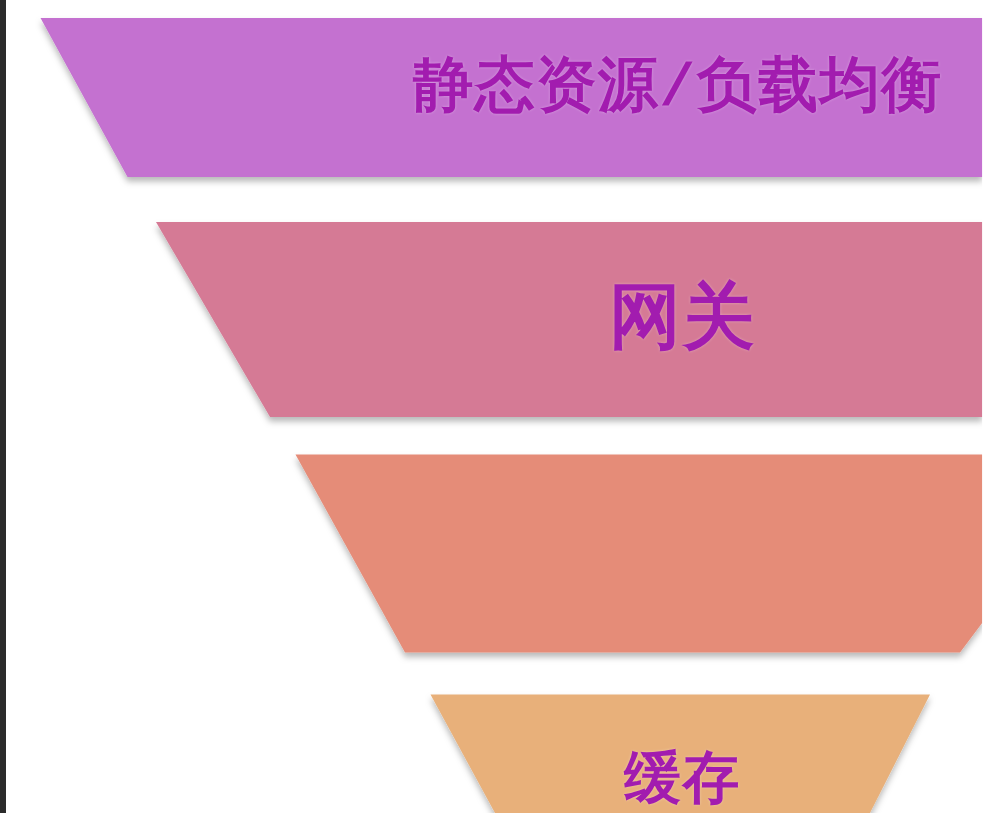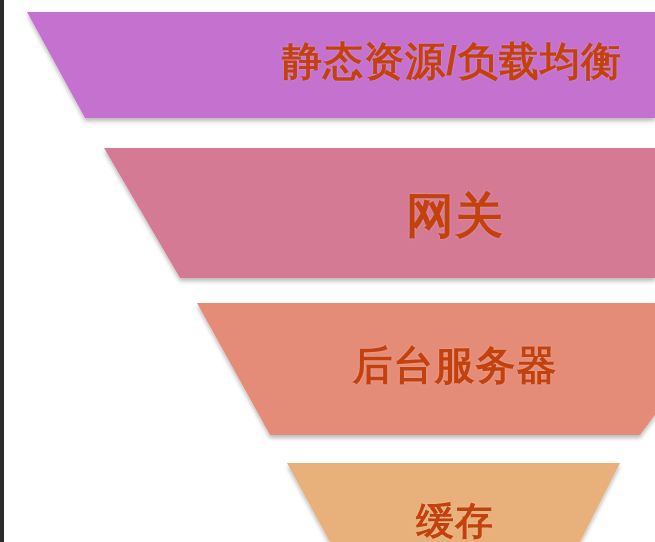--- a/index.html
+++ b/index.html
@@ -27,23 +27,23 @@
     }
     svg.funnel {
       position: absolute;
       left: 0;
       top: 0;
       width: 655px;
       height: 542px;
     }
     .layer-label {
       position: absolute;
-      font-family: Liberation Sans, sans-serif;
+      font-family: Liberation Mono, monospace;
       font-weight: bold;
-      color: #c2410c;
+      color: #a21caf;
       white-space: nowrap;
       transform: translateX(-50%);
       letter-spacing: 1px;
       text-shadow: 0 0 2px rgba(255,255,255,0.35);
     }
   </style>
 </head>
 <body>
 
 <div class="canvas">
@@ -56,15 +56,14 @@
       </filter>
     </defs>
     <polygon id="layer-0" filter="url(#shadow)" points="27,12 655,12 655,118 85,118" fill="#c471d0"></polygon>
     <polygon id="layer-1" filter="url(#shadow)" points="104,148 655,148 655,278 180,278" fill="#d57a95"></polygon>
     <polygon id="layer-2" filter="url(#shadow)" points="197,303 655,303 655,415 640,435 270,435" fill="#e58c78"></polygon>
     <polygon id="layer-3" filter="url(#shadow)" points="287,463 620,463 580,542 330,542" fill="#e8b07a"></polygon>
   </svg>
 
   <div class="layer-label" id="label-0" style="left: 452px; top: 38px; font-size: 40px; line-height: 1.15;">静态资源/负载均衡</div>
   <div class="layer-label" id="label-1" style="left: 455px; top: 188px; font-size: 48px; line-height: 1.15;">网关</div>
-  <div class="layer-label" id="label-2" style="left: 455px; top: 342px; font-size: 40px; line-height: 1.15;">后台服务器</div>
   <div class="layer-label" id="label-3" style="left: 455px; top: 500px; font-size: 38px; line-height: 1.15;">缓存</div>
 </div>
 
 </body></html>

